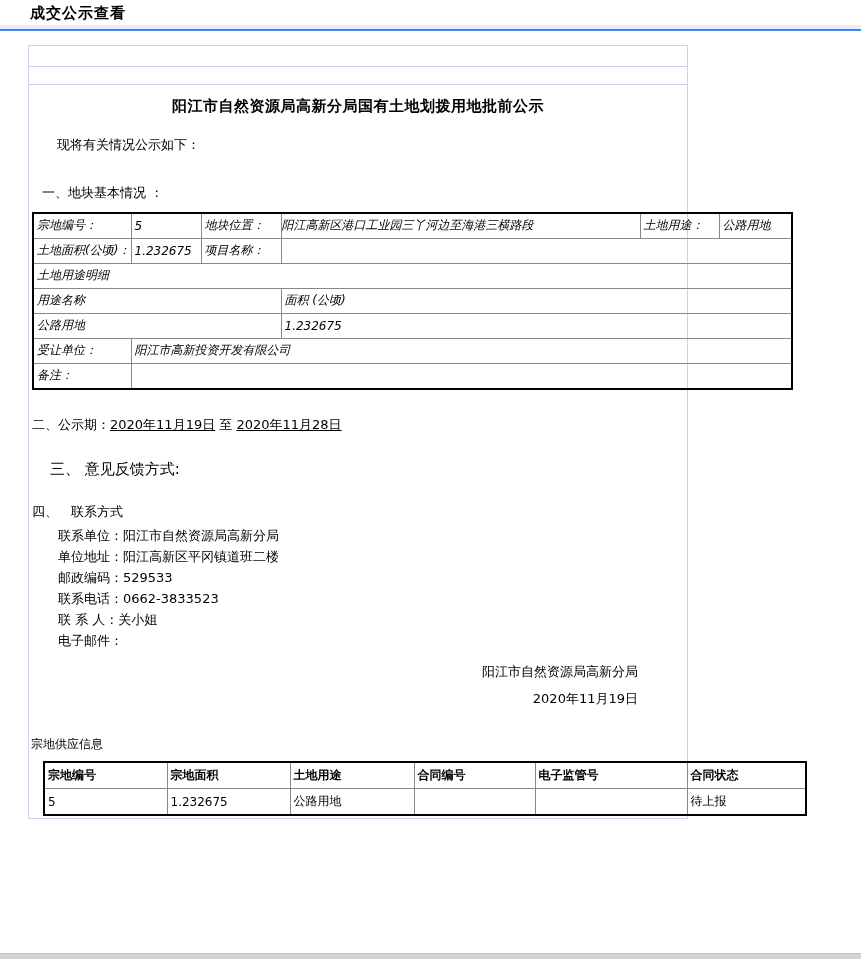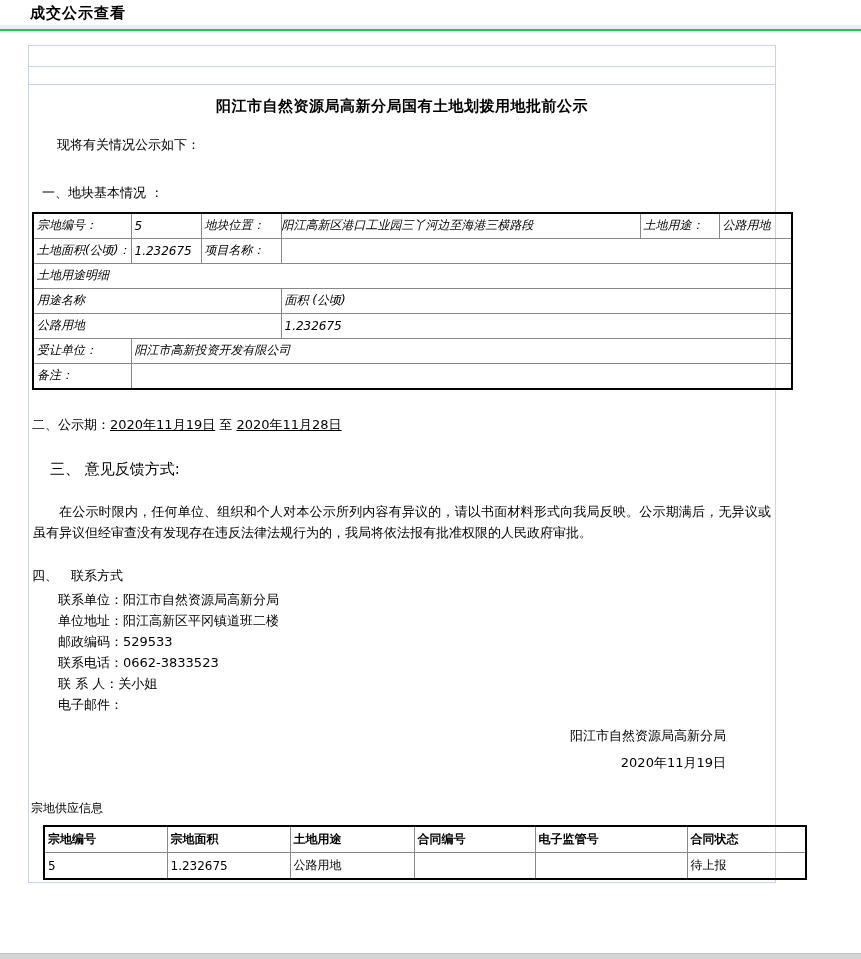--- a/index.html
+++ b/index.html
@@ -3,29 +3,29 @@
 <meta charset="utf-8">
 <style>
   * { margin: 0; padding: 0; box-sizing: border-box; }
   html, body { background: #ffffff; }
   body {
     width: 861px; min-height: 959px; position: relative;
     font-family: "DejaVu Sans", sans-serif;
     color: #000;
   }
   
-  .page-header { border-bottom: 2px solid #22c55e; }
+  .page-header { border-bottom: 2px solid #3b82f6; }
   .page-header .title {
     display: block; padding: 4px 0 0 30px;
     font-size: 15px; font-weight: bold; letter-spacing: 1px;
   }
   .page-header .shade { height: 4px; background: #e9eef7; margin-top: 2px; }
 
   
-  .panel { margin: 14px 0 0 28px; width: 748px; }
+  .panel { margin: 14px 0 0 28px; width: 660px; }
   .band { background: #fff; border: 1px solid #c8d2ea; }
   .band-1 { height: 22px; }
   .band-2 { height: 18px; border-top: none; }
   .content-box {
     border: 1px solid #c8d2ea; border-top: none;
     background: #fff; padding: 8px 2px 2px 2px;
   }
 
   .doc-title {
     text-align: center; font-size: 15px; font-weight: bold;
@@ -142,21 +142,20 @@
       <tr>
         <td>备注：</td>
         <td colspan="5"></td>
       </tr>
     </tbody>
       </table>
 
     <div class="period-line"><span>二、公示期：</span><span class="date">2020年11月19日</span>&nbsp;<span>至</span>&nbsp;<span class="date">2020年11月28日</span></div>
 
     <div class="feedback-heading">三、 意见反馈方式:</div>
-    <div class="feedback-para">在公示时限内，任何单位、组织和个人对本公示所列内容有异议的，请以书面材料形式向我局反映。公示期满后，无异议或虽有异议但经审查没有发现存在违反法律法规行为的，我局将依法报有批准权限的人民政府审批。</div>
 
     <div class="contact-heading">四、　联系方式</div>
     <div class="contact-line"><span>联系单位：</span><span>阳江市自然资源局高新分局</span></div>
     <div class="contact-line"><span>单位地址：</span><span>阳江高新区平冈镇道班二楼</span></div>
     <div class="contact-line"><span>邮政编码：</span><span>529533</span></div>
     <div class="contact-line"><span>联系电话：</span><span>0662-3833523</span></div>
     <div class="contact-line"><span>联 系 人：</span><span>关小姐</span></div>
     <div class="contact-line"><span>电子邮件：</span><span></span></div>
 
     <div class="signature">

